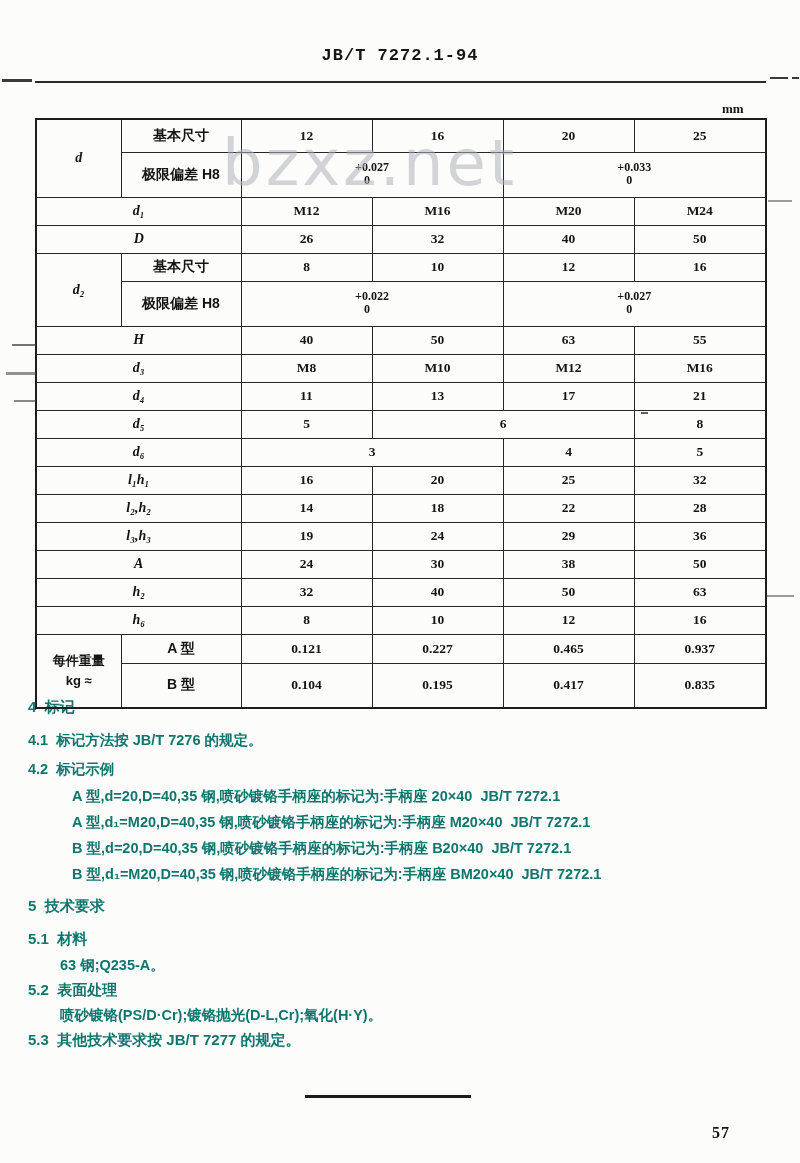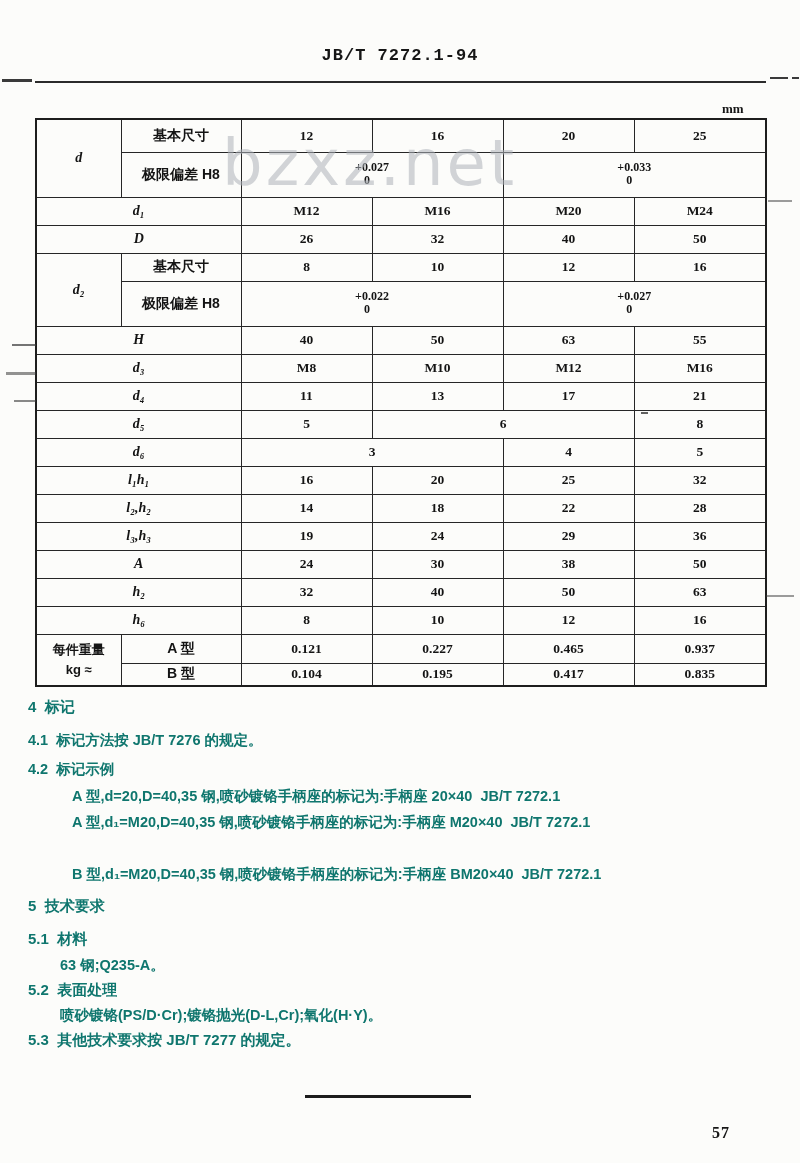--- a/index.html
+++ b/index.html
@@ -196,35 +196,36 @@
           <td rowspan="2" class="lbl cjk weight">
             <div>每件重量</div>
             <div>kg ≈</div>
           </td>
           <td class="lbl cjk">A 型</td>
           <td>0.121</td>
           <td>0.227</td>
           <td>0.465</td>
           <td>0.937</td>
         </tr>
-        <tr style="height: 23px; border-radius: 10px;">
+        <tr style="height: 45px; border-radius: 10px;">
           <td class="lbl cjk">B 型</td>
           <td>0.104</td>
           <td>0.195</td>
           <td>0.417</td>
           <td>0.835</td>
         </tr>
       </tbody>
   </table>
 
   <div class="tline title" style="top:698px;left:28px">4  标记</div>
   <div class="tline" style="top:731px;left:28px">4.1  标记方法按 JB/T 7276 的规定。</div>
   <div class="tline" style="top:760px;left:28px">4.2  标记示例</div>
   <div class="tline" style="top:787px;left:72px">A 型,d=20,D=40,35 钢,喷砂镀铬手柄座的标记为:手柄座 20×40  JB/T 7272.1</div>
   <div class="tline" style="top:813px;left:72px">A 型,d₁=M20,D=40,35 钢,喷砂镀铬手柄座的标记为:手柄座 M20×40  JB/T 7272.1</div>
+  <div class="tline" style="top:839px;left:72px">B 型,d=20,D=40,35 钢,喷砂镀铬手柄座的标记为:手柄座 B20×40  JB/T 7272.1</div>
   <div class="tline" style="top:865px;left:72px">B 型,d₁=M20,D=40,35 钢,喷砂镀铬手柄座的标记为:手柄座 BM20×40  JB/T 7272.1</div>
 
   <div class="tline title" style="top:897px;left:28px">5  技术要求</div>
   <div class="tline title" style="top:930px;left:28px">5.1  材料</div>
   <div class="tline" style="top:956px;left:60px">63 钢;Q235-A。</div>
   <div class="tline title" style="top:981px;left:28px">5.2  表面处理</div>
   <div class="tline" style="top:1006px;left:60px">喷砂镀铬(PS/D·Cr);镀铬抛光(D-L,Cr);氧化(H·Y)。</div>
   <div class="tline title" style="top:1031px;left:28px">5.3  其他技术要求按 JB/T 7277 的规定。</div>
 
   <div class="bottom-rule"></div>

